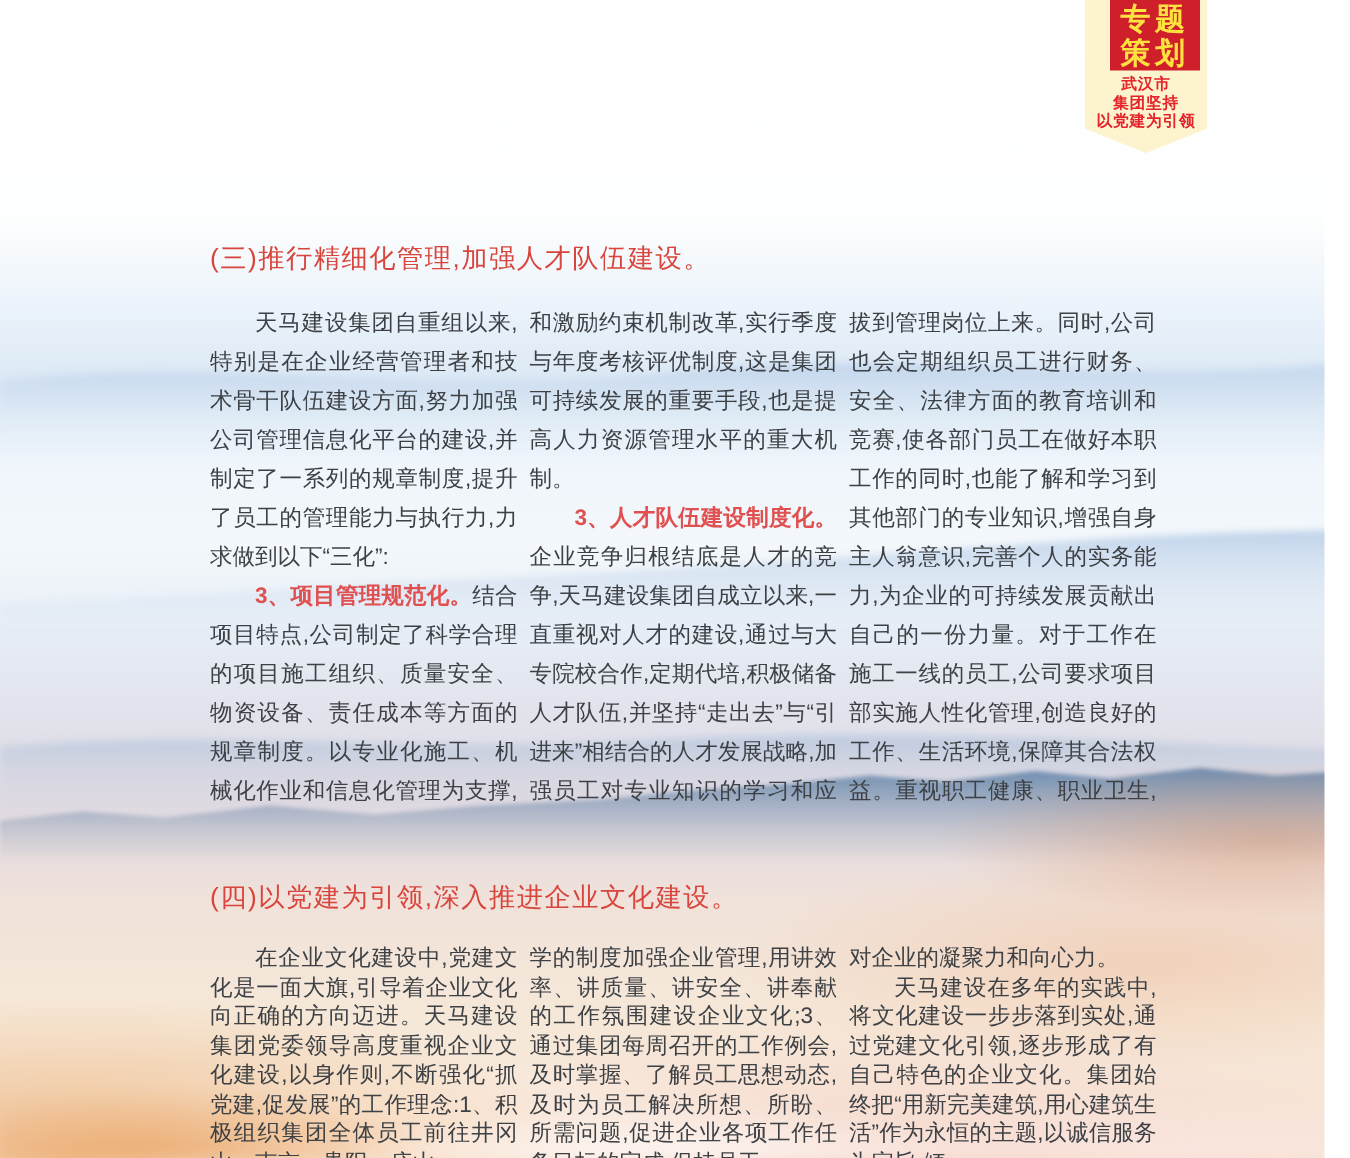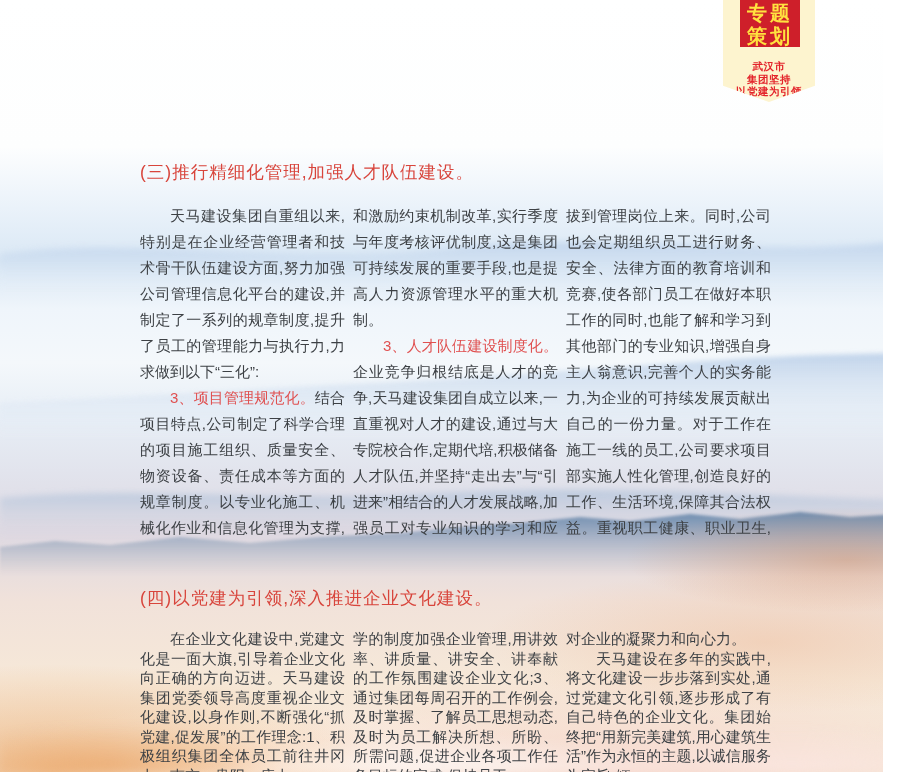--- a/index.html
+++ b/index.html
@@ -38,47 +38,47 @@
     position:absolute;left:0;top:640px;width:900px;height:132px;filter:blur(4px);
     background:
       radial-gradient(28% 45% at 12% 95%, rgba(231,152,82,.45), rgba(231,152,82,0) 70%),
       radial-gradient(40% 55% at 50% 110%, rgba(255,255,255,.85), rgba(255,255,255,0) 70%),
       radial-gradient(35% 50% at 88% 100%, rgba(250,230,224,.9), rgba(250,230,224,0) 70%);
   }
   .right-margin{position:absolute;top:0;right:0;width:17px;height:772px;background:#ffffff;}
   
   .badge{position:absolute;left:723px;top:0;width:82px;text-align:center;}
   .ribbon{
-    width:92px;height:102px;background:var(--badge-ribbon-cream);
+    width:82px;height:102px;background:var(--badge-ribbon-cream);
     clip-path:polygon(0 0,100% 0,100% 84%,50% 100%,0 84%);
   }
   .red-box{
     width:60px;height:47px;margin-left:17px;background:var(--badge-box-red);
     color:var(--badge-title-yellow);
     font-family:"Liberation Serif","DejaVu Serif",serif;font-weight:bold;
     font-size:20px;line-height:23px;letter-spacing:3px;padding-top:2px;box-sizing:border-box;
   }
   .badge-sub{
-    margin-top:13px;color:var(--badge-subtitle-red);
+    margin-top:3px;color:var(--badge-subtitle-red);
     font-size:10.5px;line-height:12.5px;font-weight:bold;letter-spacing:.5px;
   }
   
   .sec{position:absolute;left:140px;width:632px;}
   .sec h2{
     margin:0;color:var(--heading-red);font-size:17.5px;font-weight:normal;letter-spacing:1px;
   }
   .sec3{top:160px;}
   .sec4{top:586px;}
   .cols{display:flex;gap:8px;margin-top:19px;}
   .col{width:205px;color:var(--body-text);text-align:justify;}
   .col p{margin:0;}
   .col p.indent{text-indent:2em;}
   .sec3 .col{font-size:15px;line-height:26px;height:338px;overflow:hidden;}
   .sec4 .col{font-size:15px;line-height:19.5px;}
-  .em{color:var(--emphasis-red);font-weight:normal;}
+  .em{color:var(--emphasis-red);font-weight:bold;}
 </style>
 </head>
 <body>
 
 <div class="page">
 
   <div class="bg">
     <div class="bg-sky"></div>
 
     <svg class="ridge ridge1" width="900" height="70" viewBox="0 0 900 70">

